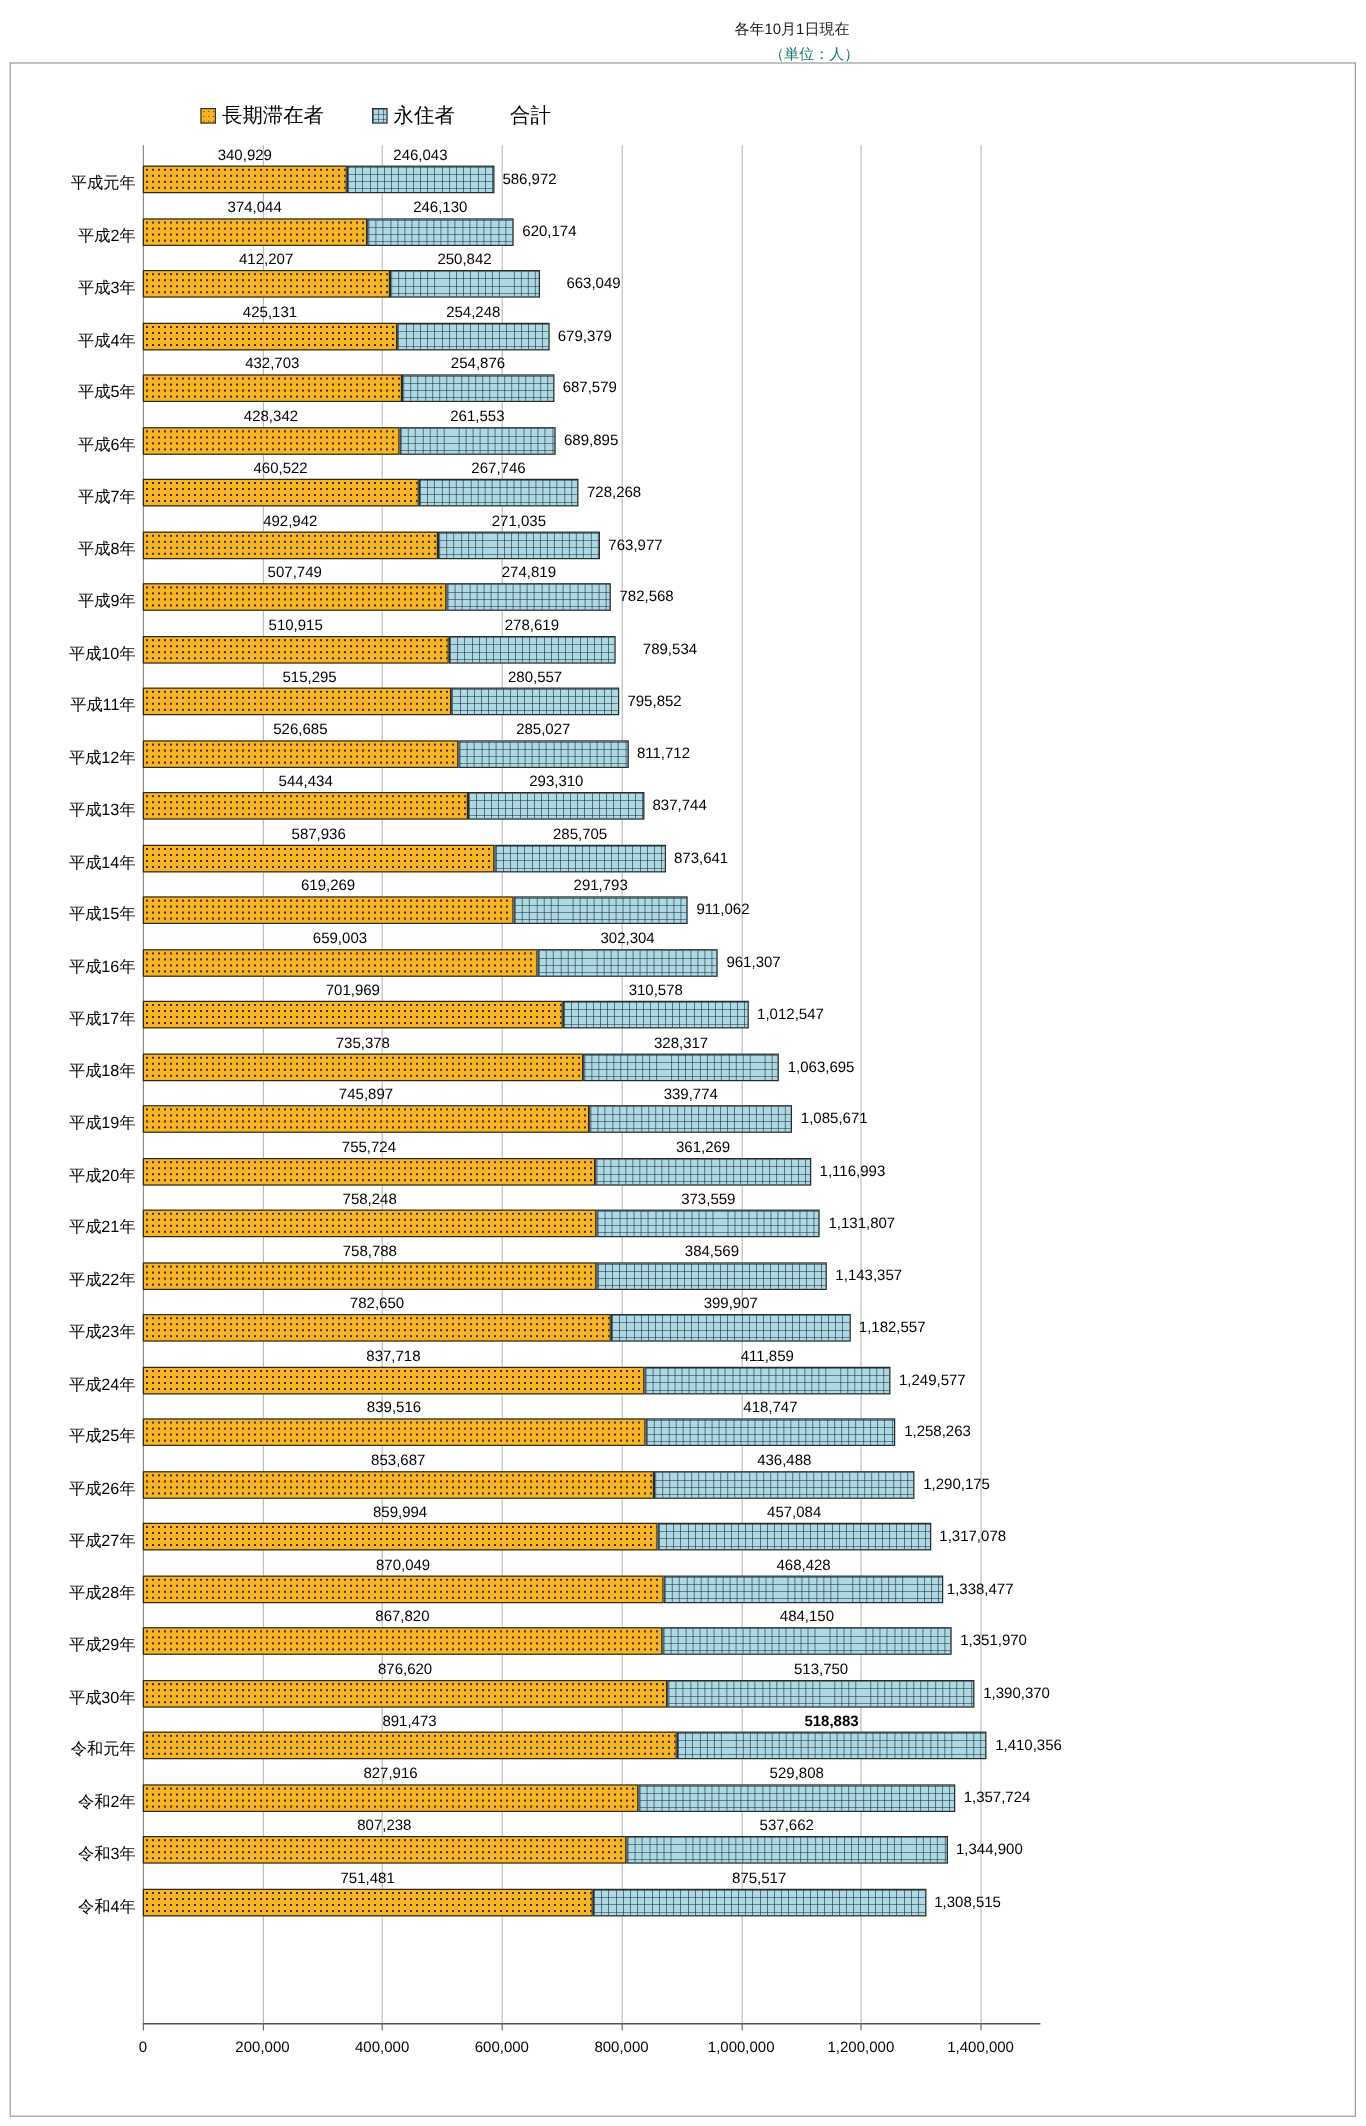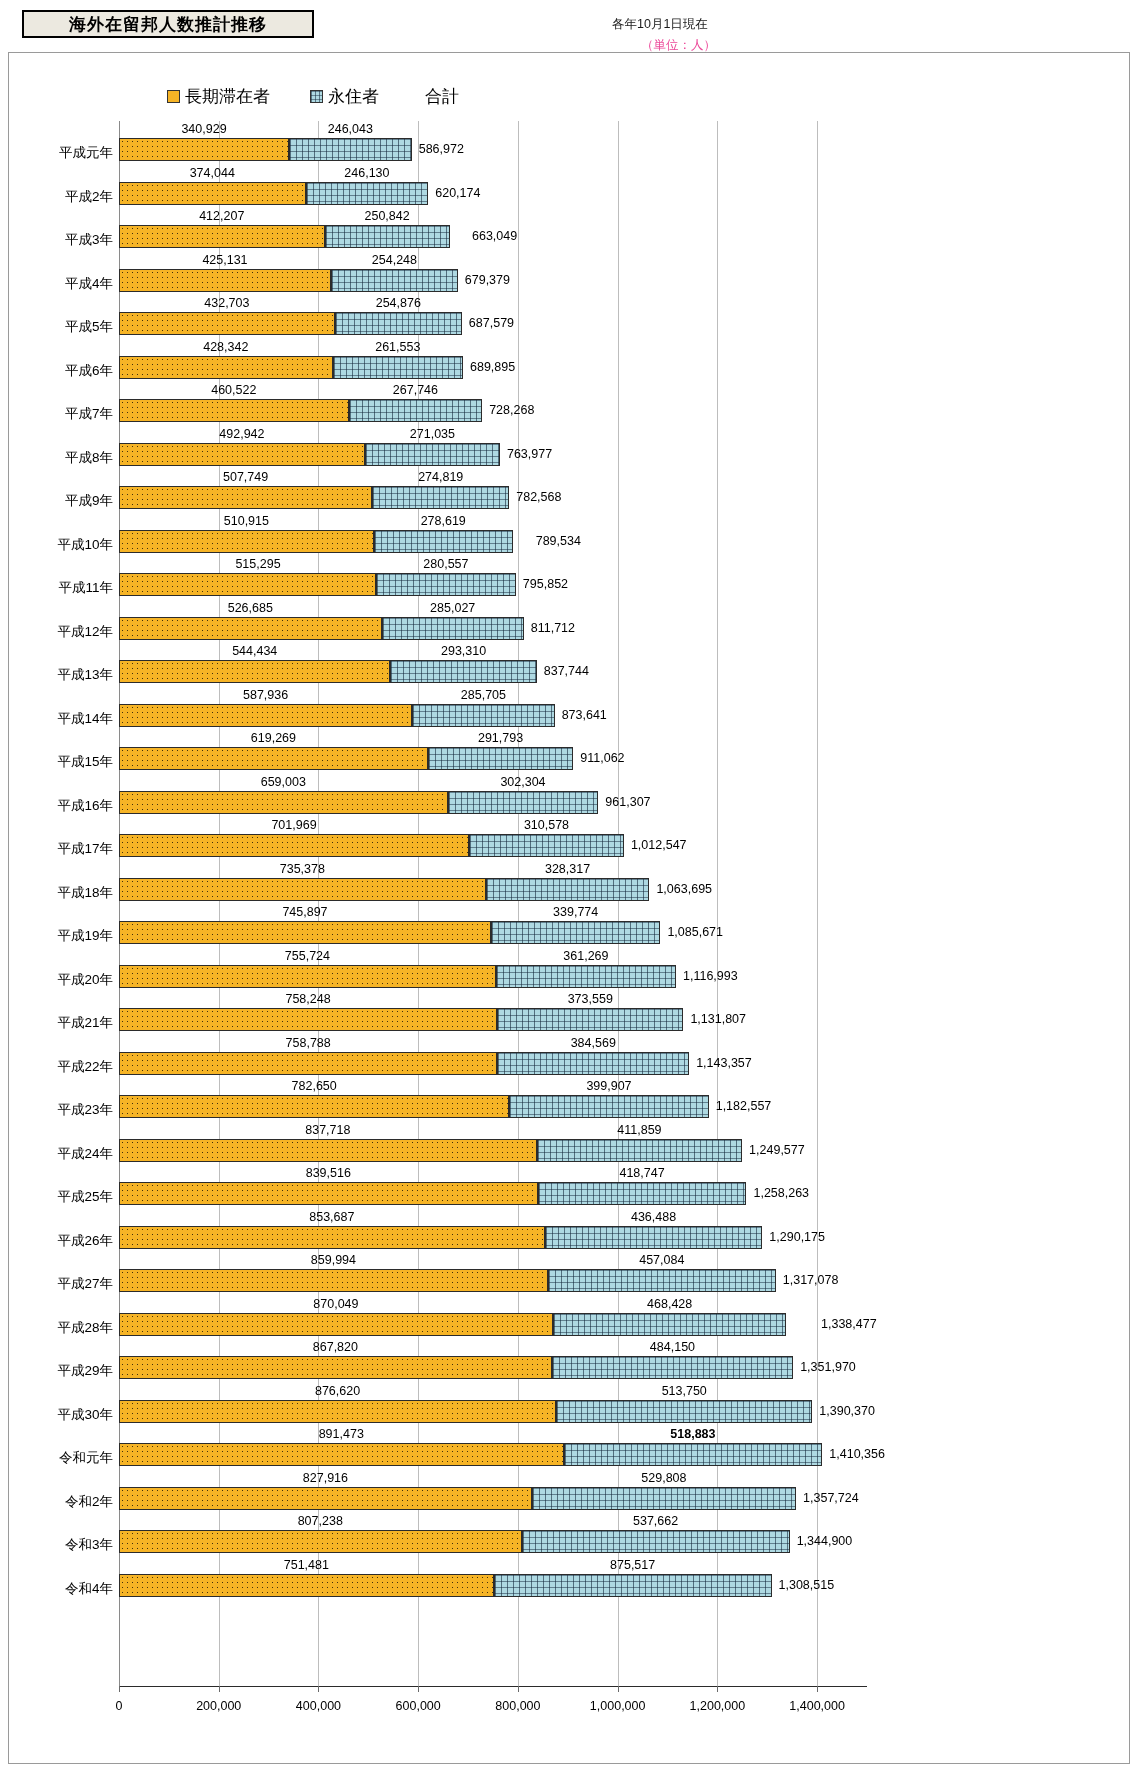--- a/index.html
+++ b/index.html
@@ -36,21 +36,21 @@
     position: absolute;
     left: 612px; top: 16px;
     font-size: 12.5px;
     color: #1a1a1a;
     white-space: nowrap;
   }
   #unit {
     position: absolute;
     left: 641px; top: 37px;
     font-size: 12.5px;
-    color: #ec4899;
+    color: #0f766e;
     white-space: nowrap;
   }
 
   
   #chart-frame {
     position: absolute;
     left: 8px; top: 52px;
     width: 1122px; height: 1712px;
     border: 1px solid #9a9a9a;
     background: #fff;
@@ -197,23 +197,20 @@
     color: #000;
     white-space: nowrap;
     transform: translateX(-50%);
   }
 </style>
 </head>
 <body>
 
 <div id="page">
 
-  <div id="title-box">
-    <span id="title-text">海外在留邦人数推計推移</span>
-  </div>
 
   <div id="asof">各年10月1日現在</div>
   <div id="unit">（単位：人）</div>
 
   <div id="chart-frame">
 
     <div id="legend">
       <div class="legend-item">
         <span class="legend-swatch sw-orange"></span>
         <span class="legend-label">長期滞在者</span>
@@ -510,21 +507,21 @@
             <div class="lbl-total" style="left: 773.783px;">1,317,078</div>
           </div>
           <div class="row" style="top: 1174.5px;">
             <div class="row-label">平成28年</div>
             <div class="bar-wrap" style="width: 667.454px;">
               <div class="seg s1" style="width: 433.864px;"></div>
               <div class="seg s2" style="left: 433.864px; width: 233.589px;"></div>
             </div>
             <div class="lbl" style="left: 326.932px;">870,049</div>
             <div class="lbl" style="left: 660.659px;">468,428</div>
-            <div class="lbl-total" style="left: 812px; text-align: center;">1,338,477</div>
+            <div class="lbl-total" style="left: 780px; text-align: center;">1,338,477</div>
           </div>
           <div class="row" style="top: 1218px;">
             <div class="row-label">平成29年</div>
             <div class="bar-wrap" style="width: 674.182px;">
               <div class="seg s1" style="width: 432.753px;"></div>
               <div class="seg s2" style="left: 432.753px; width: 241.429px;"></div>
             </div>
             <div class="lbl" style="left: 326.376px;">867,820</div>
             <div class="lbl" style="left: 663.468px;">484,150</div>
             <div class="lbl-total" style="left: 791.182px;">1,351,970</div>

